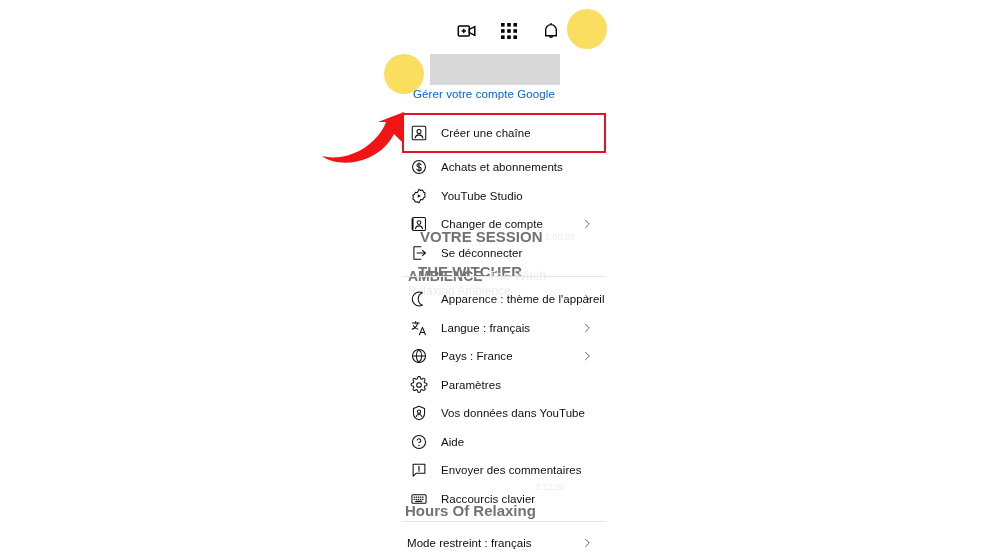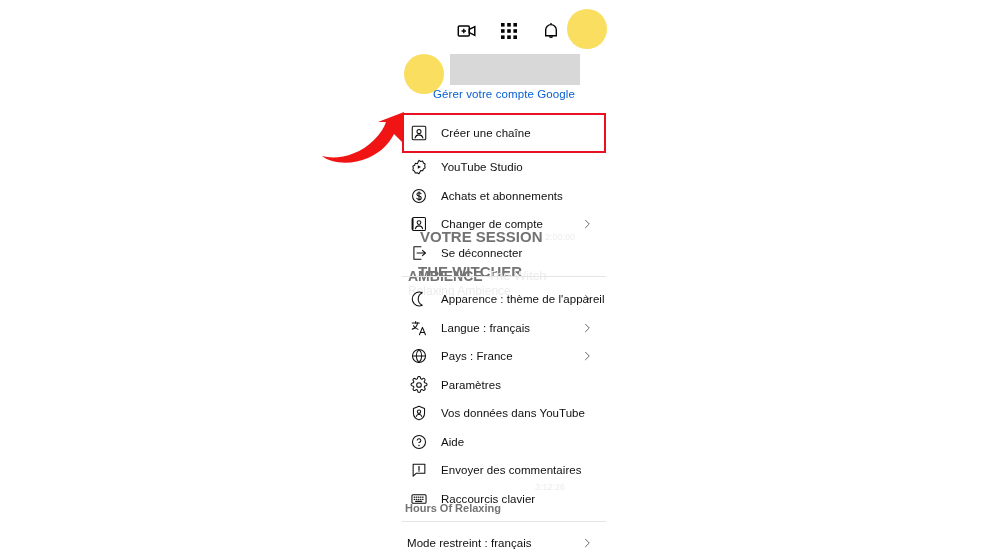--- a/index.html
+++ b/index.html
@@ -54,21 +54,21 @@
     top: 9px;
     width: 40px;
     height: 40px;
     border-radius: 50%;
     background: #fade60;
   }
 
   
   .acct-header {
     position: absolute;
-    left: 402px;
+    left: 382px;
     top: 48px;
     width: 204px;
     height: 58px;
   }
   .avatar-big {
     position: absolute;
     left: 2px;
     top: 6px;
     width: 40px;
     height: 40px;
@@ -183,21 +183,21 @@
 <body>
 
 <div id="ghost-layer">
     <div class="bg-ghost" style="left: 420px; top: 228px; font-size: 15px;">VOTRE SESSION</div>
     <div class="bg-ghost small" style="left: 545px; top: 232px; font-size: 9px;">2:00:00</div>
     <div class="bg-ghost" style="left: 418px; top: 252px; font-size: 15px; margin-top: 11px;">THE WITCHER</div>
     <div class="bg-ghost" style="left: 408px; top: 268px; font-size: 14px;">AMBIENCE</div>
     <div class="bg-ghost small" style="left: 488px; top: 268px; font-size: 13px;">The Witch</div>
     <div class="bg-ghost small" style="left: 408px; top: 284px; font-size: 12px;">Relaxing Ambience</div>
     <div class="bg-ghost small" style="left: 535px; top: 482px; font-size: 9px;">3:12:26</div>
-    <div class="bg-ghost" style="left: 405px; top: 502px; font-size: 11px;">Hours Of Relaxing</div>
+    <div class="bg-ghost" style="left: 405px; top: 502px; font-size: 15px;">Hours Of Relaxing</div>
     <div class="bg-ghost small" style="left: 405px; top: 542px; font-size: 10px; margin-top: 46px;">Lofi Jazz Piano All Night Ambient</div>
   </div>
 
 <div class="topbar">
   <div class="tb-icon">
     <svg width="22" height="22" viewBox="0 0 24 24" fill="none" stroke="currentColor" stroke-width="1.6">
       <rect x="2.5" y="6.5" width="12" height="11" rx="1.2"></rect>
       <path d="M14.5 10.3 L20.5 7.2 V16.8 L14.5 13.7 Z"></path>
       <path d="M8.5 9.6 V14.4 M6.1 12 H10.9" stroke-width="1.5"></path>
     </svg>
@@ -239,35 +239,35 @@
             <rect x="3" y="3" width="18" height="18" rx="1.5"></rect>
             <circle cx="12" cy="10" r="2.7"></circle>
             <path d="M6.8 18.5c.7-2.6 2.7-4 5.2-4s4.5 1.4 5.2 4"></path>
           </svg>
         </span>
         <span class="mi-label">Créer une chaîne</span>
       </div>
       <div class="menu-item">
         <span class="mi-icon">
           <svg width="18" height="18" viewBox="0 0 24 24" fill="none" stroke="currentColor" stroke-width="1.4" stroke-linecap="round" stroke-linejoin="round">
-            <path d="M12 3.1l2.3 1.5 2.6-.5 1 2.5 2.3 1.4-.6 2.6.6 2.6-2.3 1.4-1 2.5-2.6-.5L12 20.9l-2.3-1.3-2.6.5-1-2.5-2.3-1.4.6-2.6-.6-2.6 2.3-1.4 1-2.5 2.6.5z"></path>
-            <path d="M10.4 9.6 L14.6 12 L10.4 14.4 Z" fill="currentColor" stroke="none"></path>
-          </svg>
-        </span>
-        <span class="mi-label">YouTube Studio</span>
-      </div>
-      <div class="menu-item">
-        <span class="mi-icon">
-          <svg width="18" height="18" viewBox="0 0 24 24" fill="none" stroke="currentColor" stroke-width="1.4" stroke-linecap="round" stroke-linejoin="round">
             <circle cx="12" cy="12" r="8.6"></circle>
             <path d="M12 6.2 V17.8"></path>
             <path d="M14.7 9.1c-.5-.9-1.5-1.4-2.7-1.4-1.6 0-2.8.8-2.8 2.1 0 1.3 1 1.9 2.8 2.3 1.9.4 3 1 3 2.4 0 1.4-1.3 2.2-3 2.2-1.4 0-2.5-.6-3-1.6"></path>
           </svg>
         </span>
         <span class="mi-label">Achats et abonnements</span>
+      </div>
+      <div class="menu-item">
+        <span class="mi-icon">
+          <svg width="18" height="18" viewBox="0 0 24 24" fill="none" stroke="currentColor" stroke-width="1.4" stroke-linecap="round" stroke-linejoin="round">
+            <path d="M12 3.1l2.3 1.5 2.6-.5 1 2.5 2.3 1.4-.6 2.6.6 2.6-2.3 1.4-1 2.5-2.6-.5L12 20.9l-2.3-1.3-2.6.5-1-2.5-2.3-1.4.6-2.6-.6-2.6 2.3-1.4 1-2.5 2.6.5z"></path>
+            <path d="M10.4 9.6 L14.6 12 L10.4 14.4 Z" fill="currentColor" stroke="none"></path>
+          </svg>
+        </span>
+        <span class="mi-label">YouTube Studio</span>
       </div>
       <div class="menu-item">
         <span class="mi-icon">
           <svg width="18" height="18" viewBox="0 0 24 24" fill="none" stroke="currentColor" stroke-width="1.4" stroke-linecap="round" stroke-linejoin="round">
             <rect x="3.4" y="3.4" width="17.2" height="17.2" rx="1.4"></rect>
             <circle cx="12" cy="10.1" r="2.5"></circle>
             <path d="M7.2 18.2c.7-2.4 2.6-3.7 4.8-3.7s4.1 1.3 4.8 3.7"></path>
             <path d="M3.4 5.4 V18.6" stroke-width="2.6"></path>
           </svg>
         </span>

